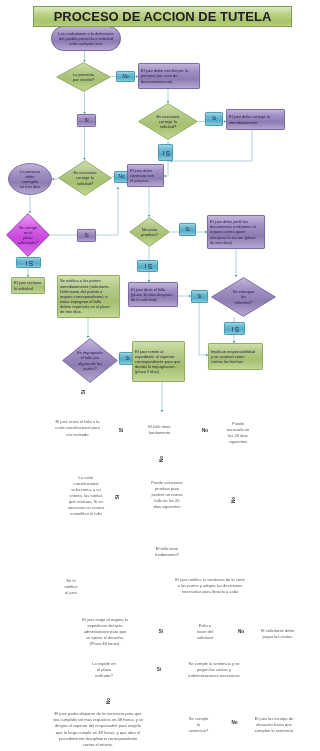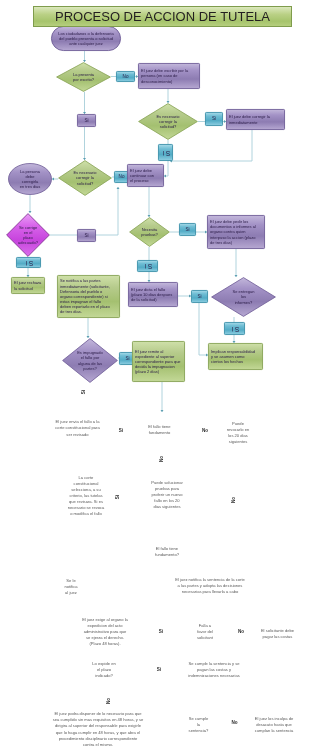--- a/index.html
+++ b/index.html
@@ -1,20 +1,20 @@
 <!DOCTYPE html>
 <html><head>
 <meta charset="utf-8">
 <style>
 html,body{margin:0;padding:0;background:#ffffff;}
 body{width:320px;height:751px;font-family:"Liberation Sans",sans-serif;overflow:hidden;}
 #stage{position:relative;width:320px;height:751px;background:#fff;}
 #conn{position:absolute;left:0;top:0;z-index:1;}
 .banner{position:absolute;z-index:5;display:flex;align-items:center;justify-content:center;}
-.banner .bt{font-weight:normal;color:#231f20;}
+.banner .bt{font-weight:bold;color:#231f20;}
 .node{position:absolute;z-index:3;box-sizing:border-box;}
 .node .shp{position:absolute;left:0;top:0;width:100%;height:100%;overflow:visible;}
 .tx{position:absolute;left:0;top:0;width:100%;height:100%;display:flex;flex-direction:column;
   align-items:center;justify-content:center;line-height:1.29;color:#2a1b46;box-sizing:border-box;}
 .tx>span{white-space:nowrap;display:block;}
 .node.boxtx .tx{align-items:flex-start;padding-left:3px;}
 .node.rotl .tx{transform:rotate(180deg);}
 .plain{position:absolute;z-index:3;box-sizing:border-box;display:flex;flex-direction:column;
   align-items:center;justify-content:center;line-height:1.48;color:#595959;}
 .plain>span{white-space:nowrap;display:block;}

